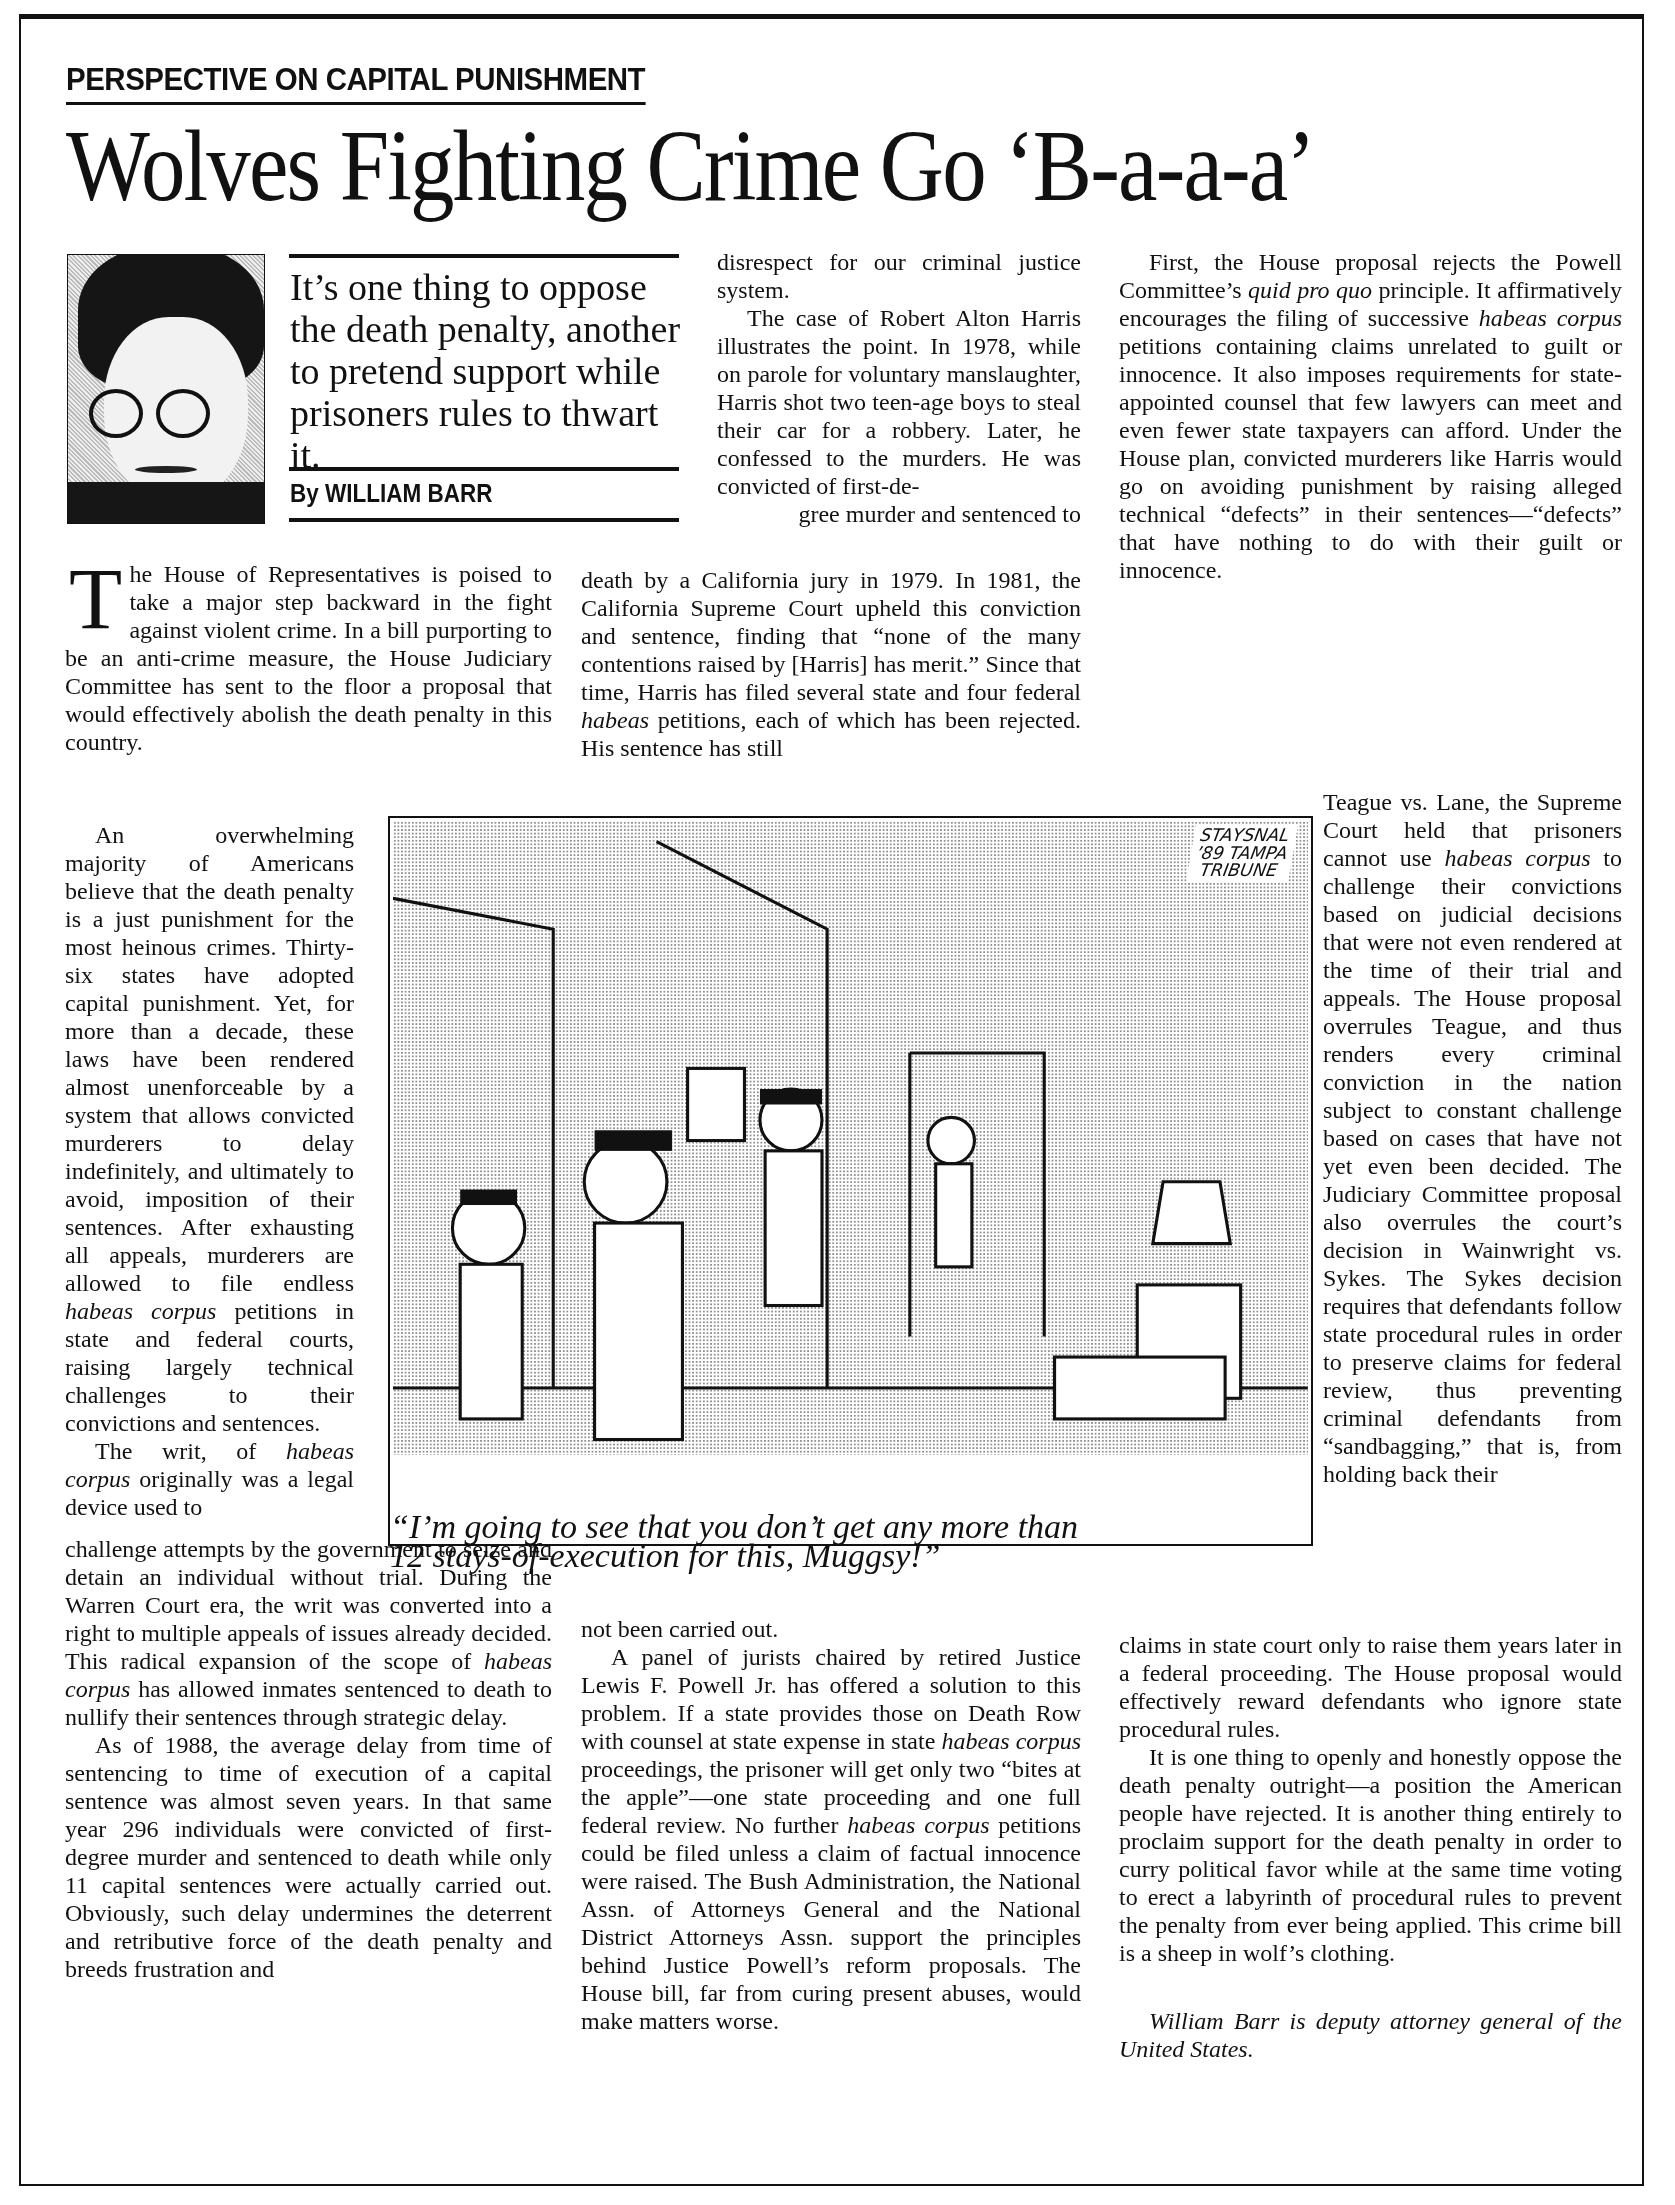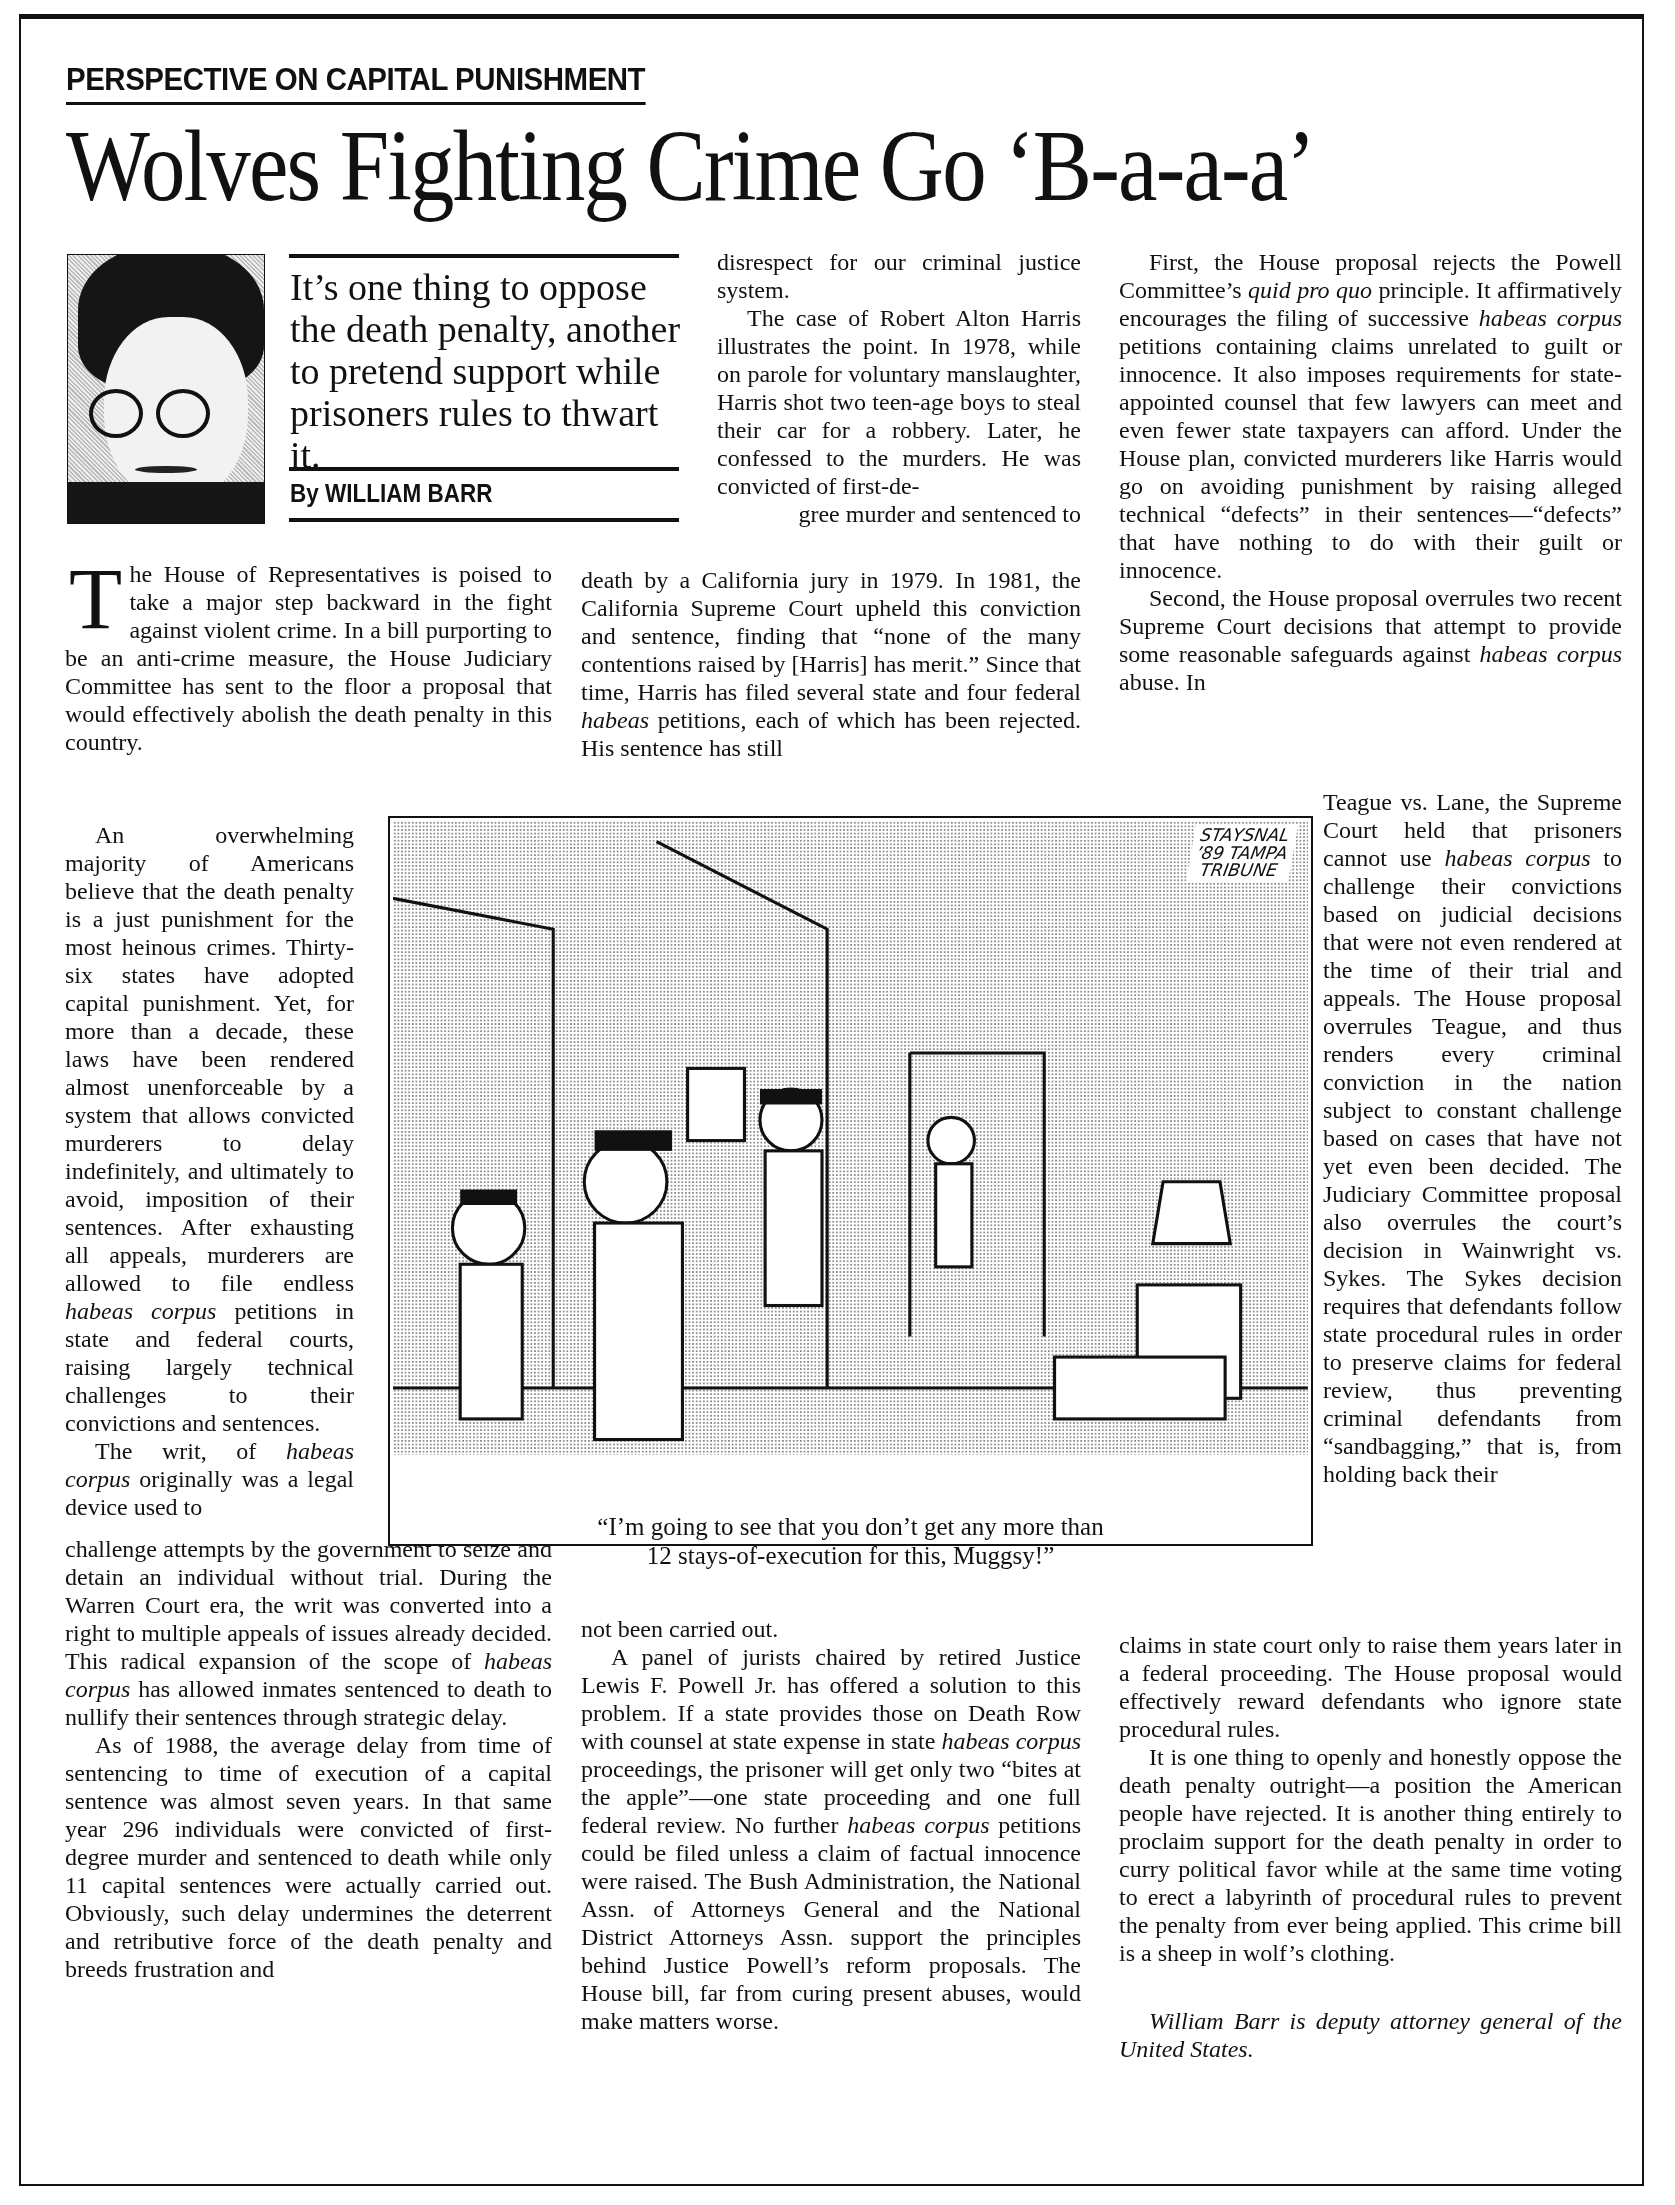--- a/index.html
+++ b/index.html
@@ -28,21 +28,21 @@
   .col { position:absolute; font-size:24px; line-height:28px; text-align:justify; hyphens:manual; }
   .col p { margin:0; text-indent:0; }
   .col p.ind { text-indent:30px; }
   .col i { }
   .dropcap { float:left; font-size:87px; line-height:72px; margin:3.1px 7.2px 0 4.1px; font-weight:normal; }
   .cartoon { position:absolute; left:388px; top:816px; width:925px; height:730px; border:2.6px solid #111; box-sizing:border-box; background:#fff; }
   .art { position:absolute; left:3.1px; top:3.1px; right:3.1px; height:634px;
          background:radial-gradient(#555 0.6px, transparent 0.7px) 0 0/3.6px 3.6px; }
   .art svg { position:absolute; left:0; top:0; width:100%; height:100%; }
   .signature { position:absolute; right:15.5px; top:4.1px; font-family:"DejaVu Sans",sans-serif; font-style:italic; font-size:17.5px; line-height:17.5px; text-align:center; background:#fff; padding:2.1px 5.2px; transform:skewX(-10deg); }
-  .caption { position:absolute; left:0; right:0; top:694px; text-align:center; font-size:25px; line-height:29px; }
+  .caption { position:absolute; left:0; right:0; top:694px; text-align:left; font-size:34px; line-height:29px;font-style:italic; }
   .tagline { font-style:italic; }
 </style>
 </head>
 <body>
 
 <div class="frame-top"></div>
 <div class="frame"></div>
 
 <div class="kicker">PERSPECTIVE ON CAPITAL PUNISHMENT</div>
 <h1 class="headline" style="margin:0">Wolves Fighting Crime Go ‘B-a-a-a’</h1>
@@ -85,21 +85,20 @@
   <p><span>death by a California jury in 1979. In 1981, the California Supreme Court upheld this conviction and sentence, finding that “none of the many contentions raised by [Harris] has merit.” Since that time, Harris has filed several state and four federal</span> <i>habeas</i> <span>petitions, each of which has been rejected. His sentence has still</span></p>
 </div>
 
 <div class="col" style="left:581px; top:1615px; width:500px;">
   <p><span>not been carried out.</span></p>
   <p class="ind"><span>A panel of jurists chaired by retired Justice Lewis F. Powell Jr. has offered a solution to this problem. If a state provides those on Death Row with counsel at state expense in state</span> <i>habeas corpus</i> <span>proceedings, the prisoner will get only two “bites at the apple”—one state proceeding and one full federal review. No further</span> <i>habeas corpus</i> <span>petitions could be filed unless a claim of factual innocence were raised. The Bush Administration, the National Assn. of Attorneys General and the National District Attorneys Assn. support the principles behind Justice Powell’s reform proposals. The House bill, far from curing present abuses, would make matters worse.</span></p>
 </div>
 
 <div class="col" style="left:1119px; top:248px; width:503px;">
   <p class="ind"><span>First, the House proposal rejects the Powell Committee’s</span> <i>quid pro quo</i> <span>principle. It affirmatively encourages the filing of successive</span> <i>habeas corpus</i> <span>petitions containing claims unrelated to guilt or innocence. It also imposes requirements for state-appointed counsel that few lawyers can meet and even fewer state taxpayers can afford. Under the House plan, convicted murderers like Harris would go on avoiding punishment by raising alleged technical “defects” in their sentences—“defects” that have nothing to do with their guilt or innocence.</span></p>
-  <p class="ind"><span>Second, the House proposal overrules two recent Supreme Court decisions that attempt to provide some reasonable safeguards against</span> <i>habeas corpus</i> <span>abuse. In</span></p>
 </div>
 
 <div class="col" style="left:1323px; top:788px; width:299px;">
   <p><span>Teague vs. Lane, the Supreme Court held that prisoners cannot use</span> <i>habeas corpus</i> <span>to challenge their convictions based on judicial decisions that were not even rendered at the time of their trial and appeals. The House proposal overrules Teague, and thus renders every criminal conviction in the nation subject to constant challenge based on cases that have not yet even been decided. The Judiciary Committee proposal also overrules the court’s decision in Wainwright vs. Sykes. The Sykes decision requires that defendants follow state procedural rules in order to preserve claims for federal review, thus preventing criminal defendants from “sandbagging,” that is, from holding back their</span></p>
 </div>
 
 <div class="col" style="left:1119px; top:1631px; width:503px;">
   <p><span>claims in state court only to raise them years later in a federal proceeding. The House proposal would effectively reward defendants who ignore state procedural rules.</span></p>
   <p class="ind"><span>It is one thing to openly and honestly oppose the death penalty outright—a position the American people have rejected. It is another thing entirely to proclaim support for the death penalty in order to curry political favor while at the same time voting to erect a labyrinth of procedural rules to prevent the penalty from ever being applied. This crime bill is a sheep in wolf’s clothing.</span></p>
   <p class="ind tagline" style="margin-top:40px"><span>William Barr is deputy attorney general of the United States.</span></p>

